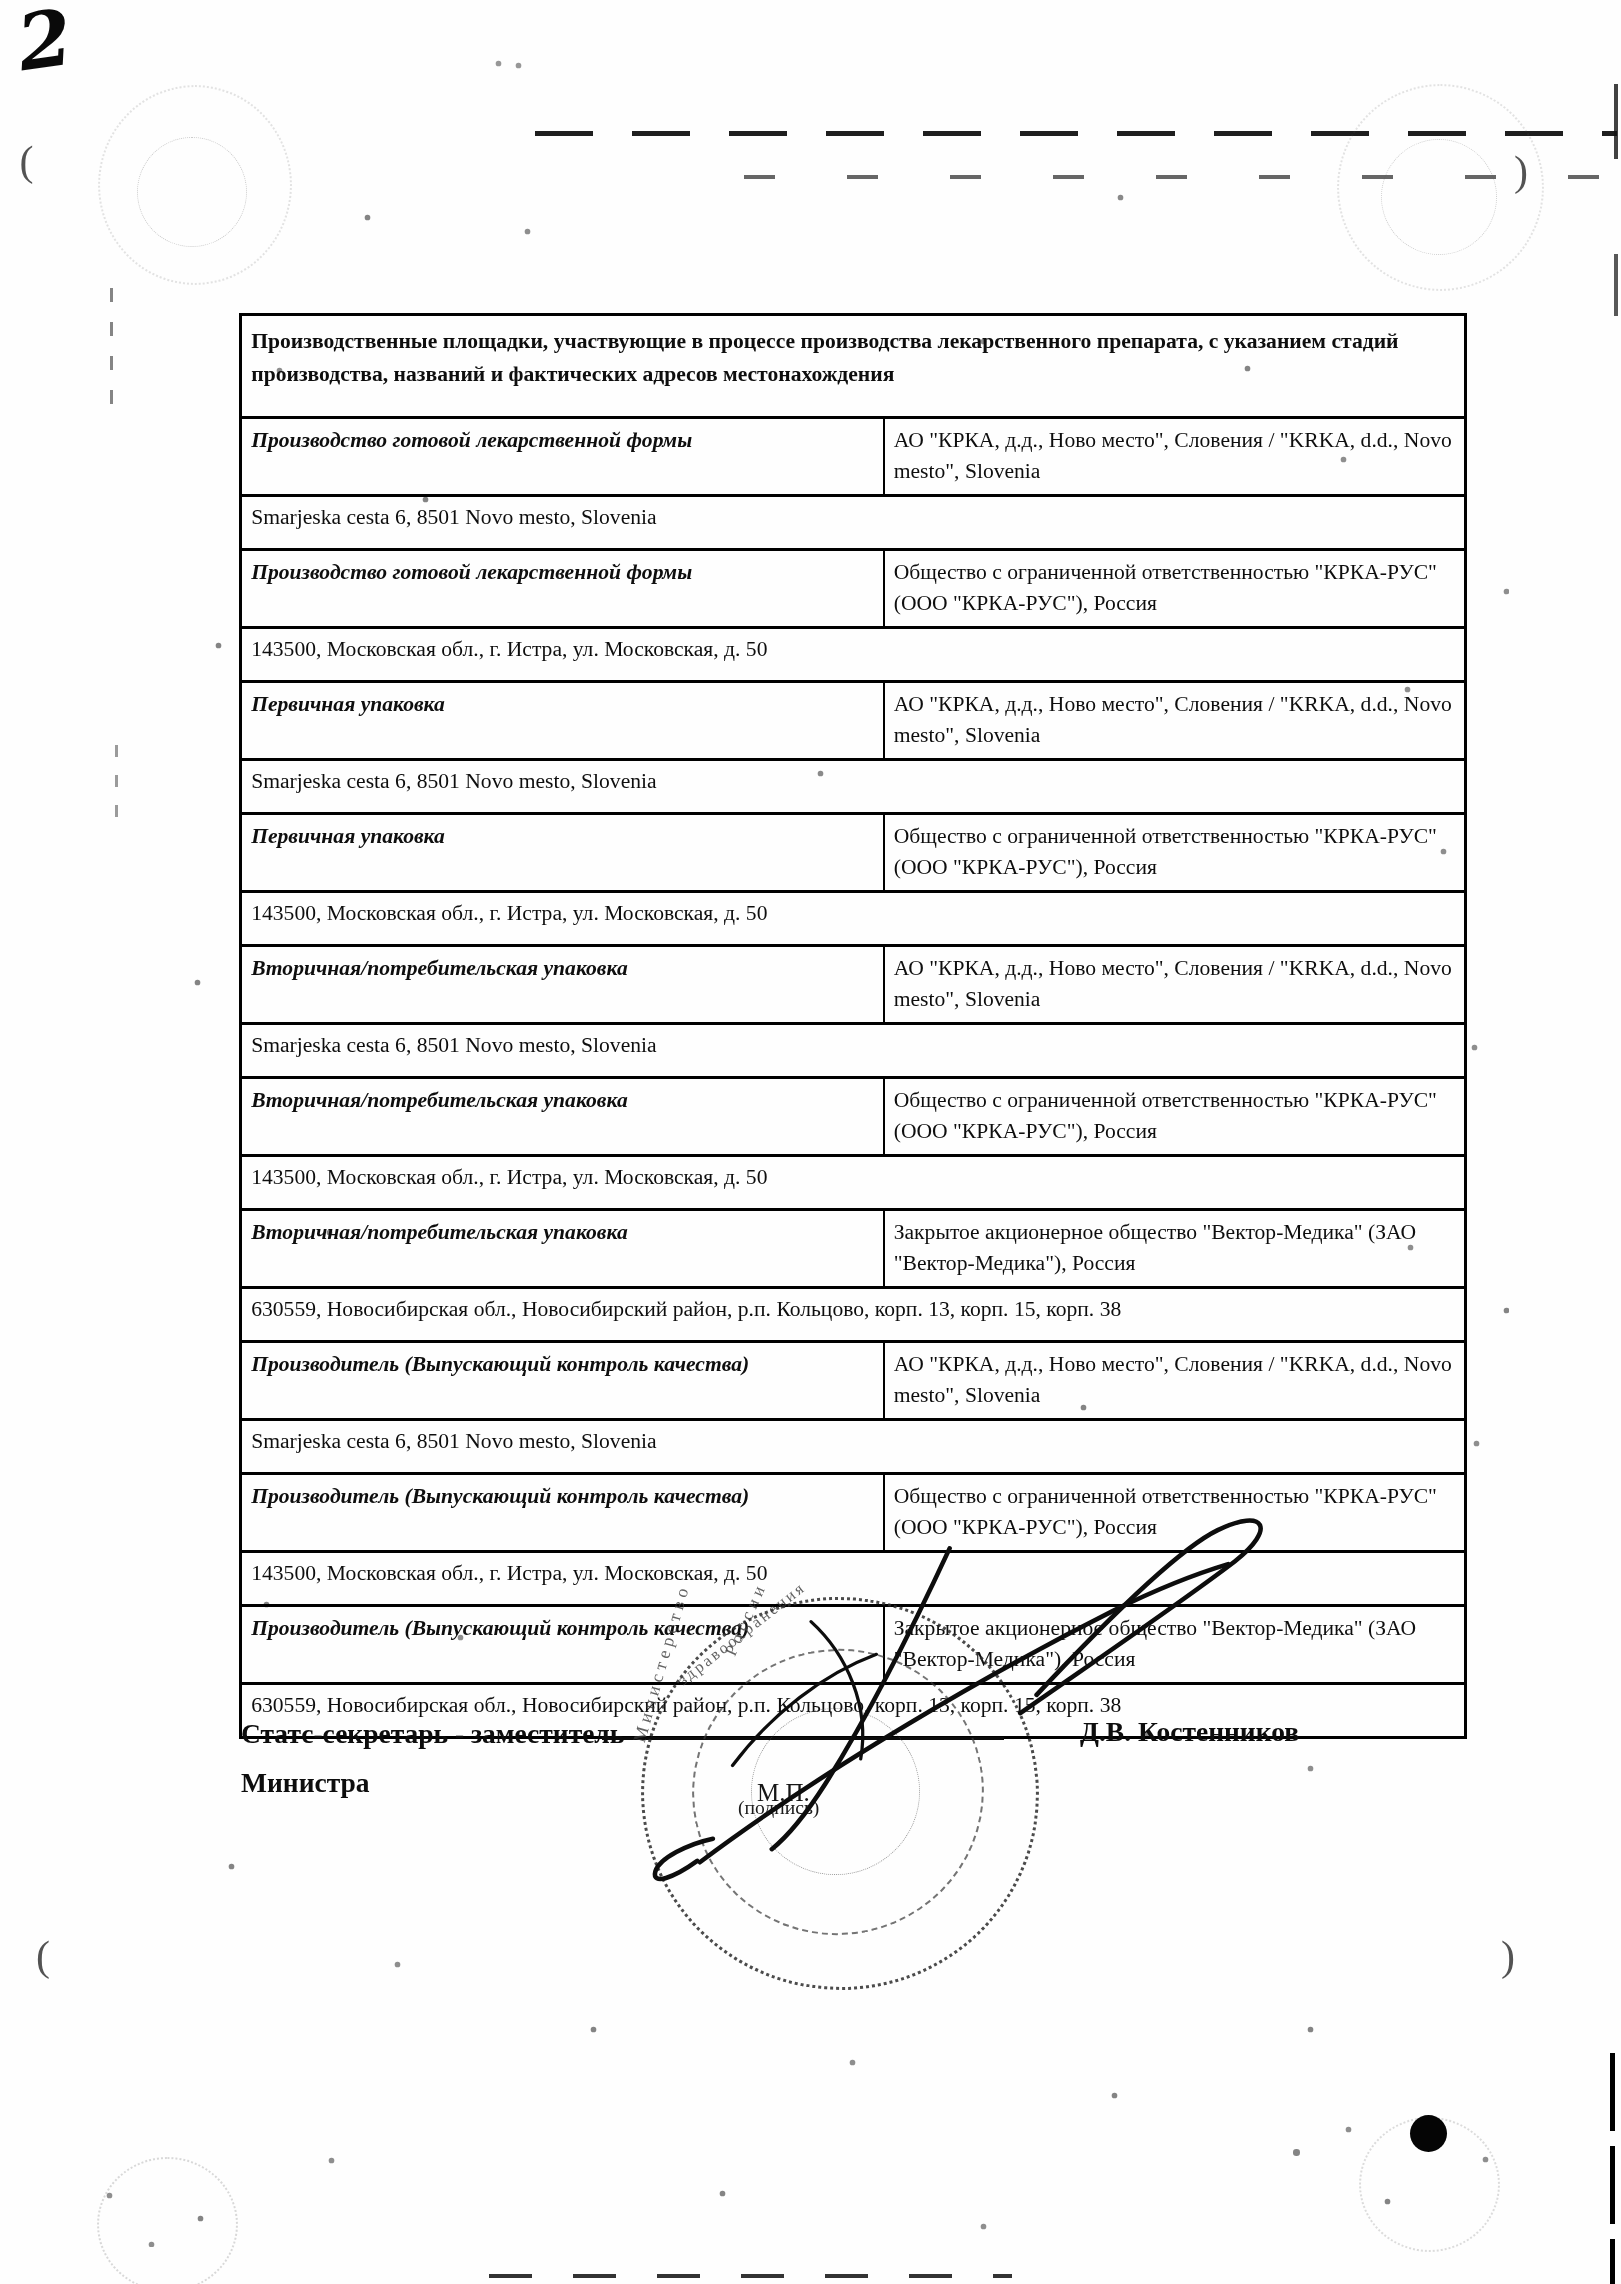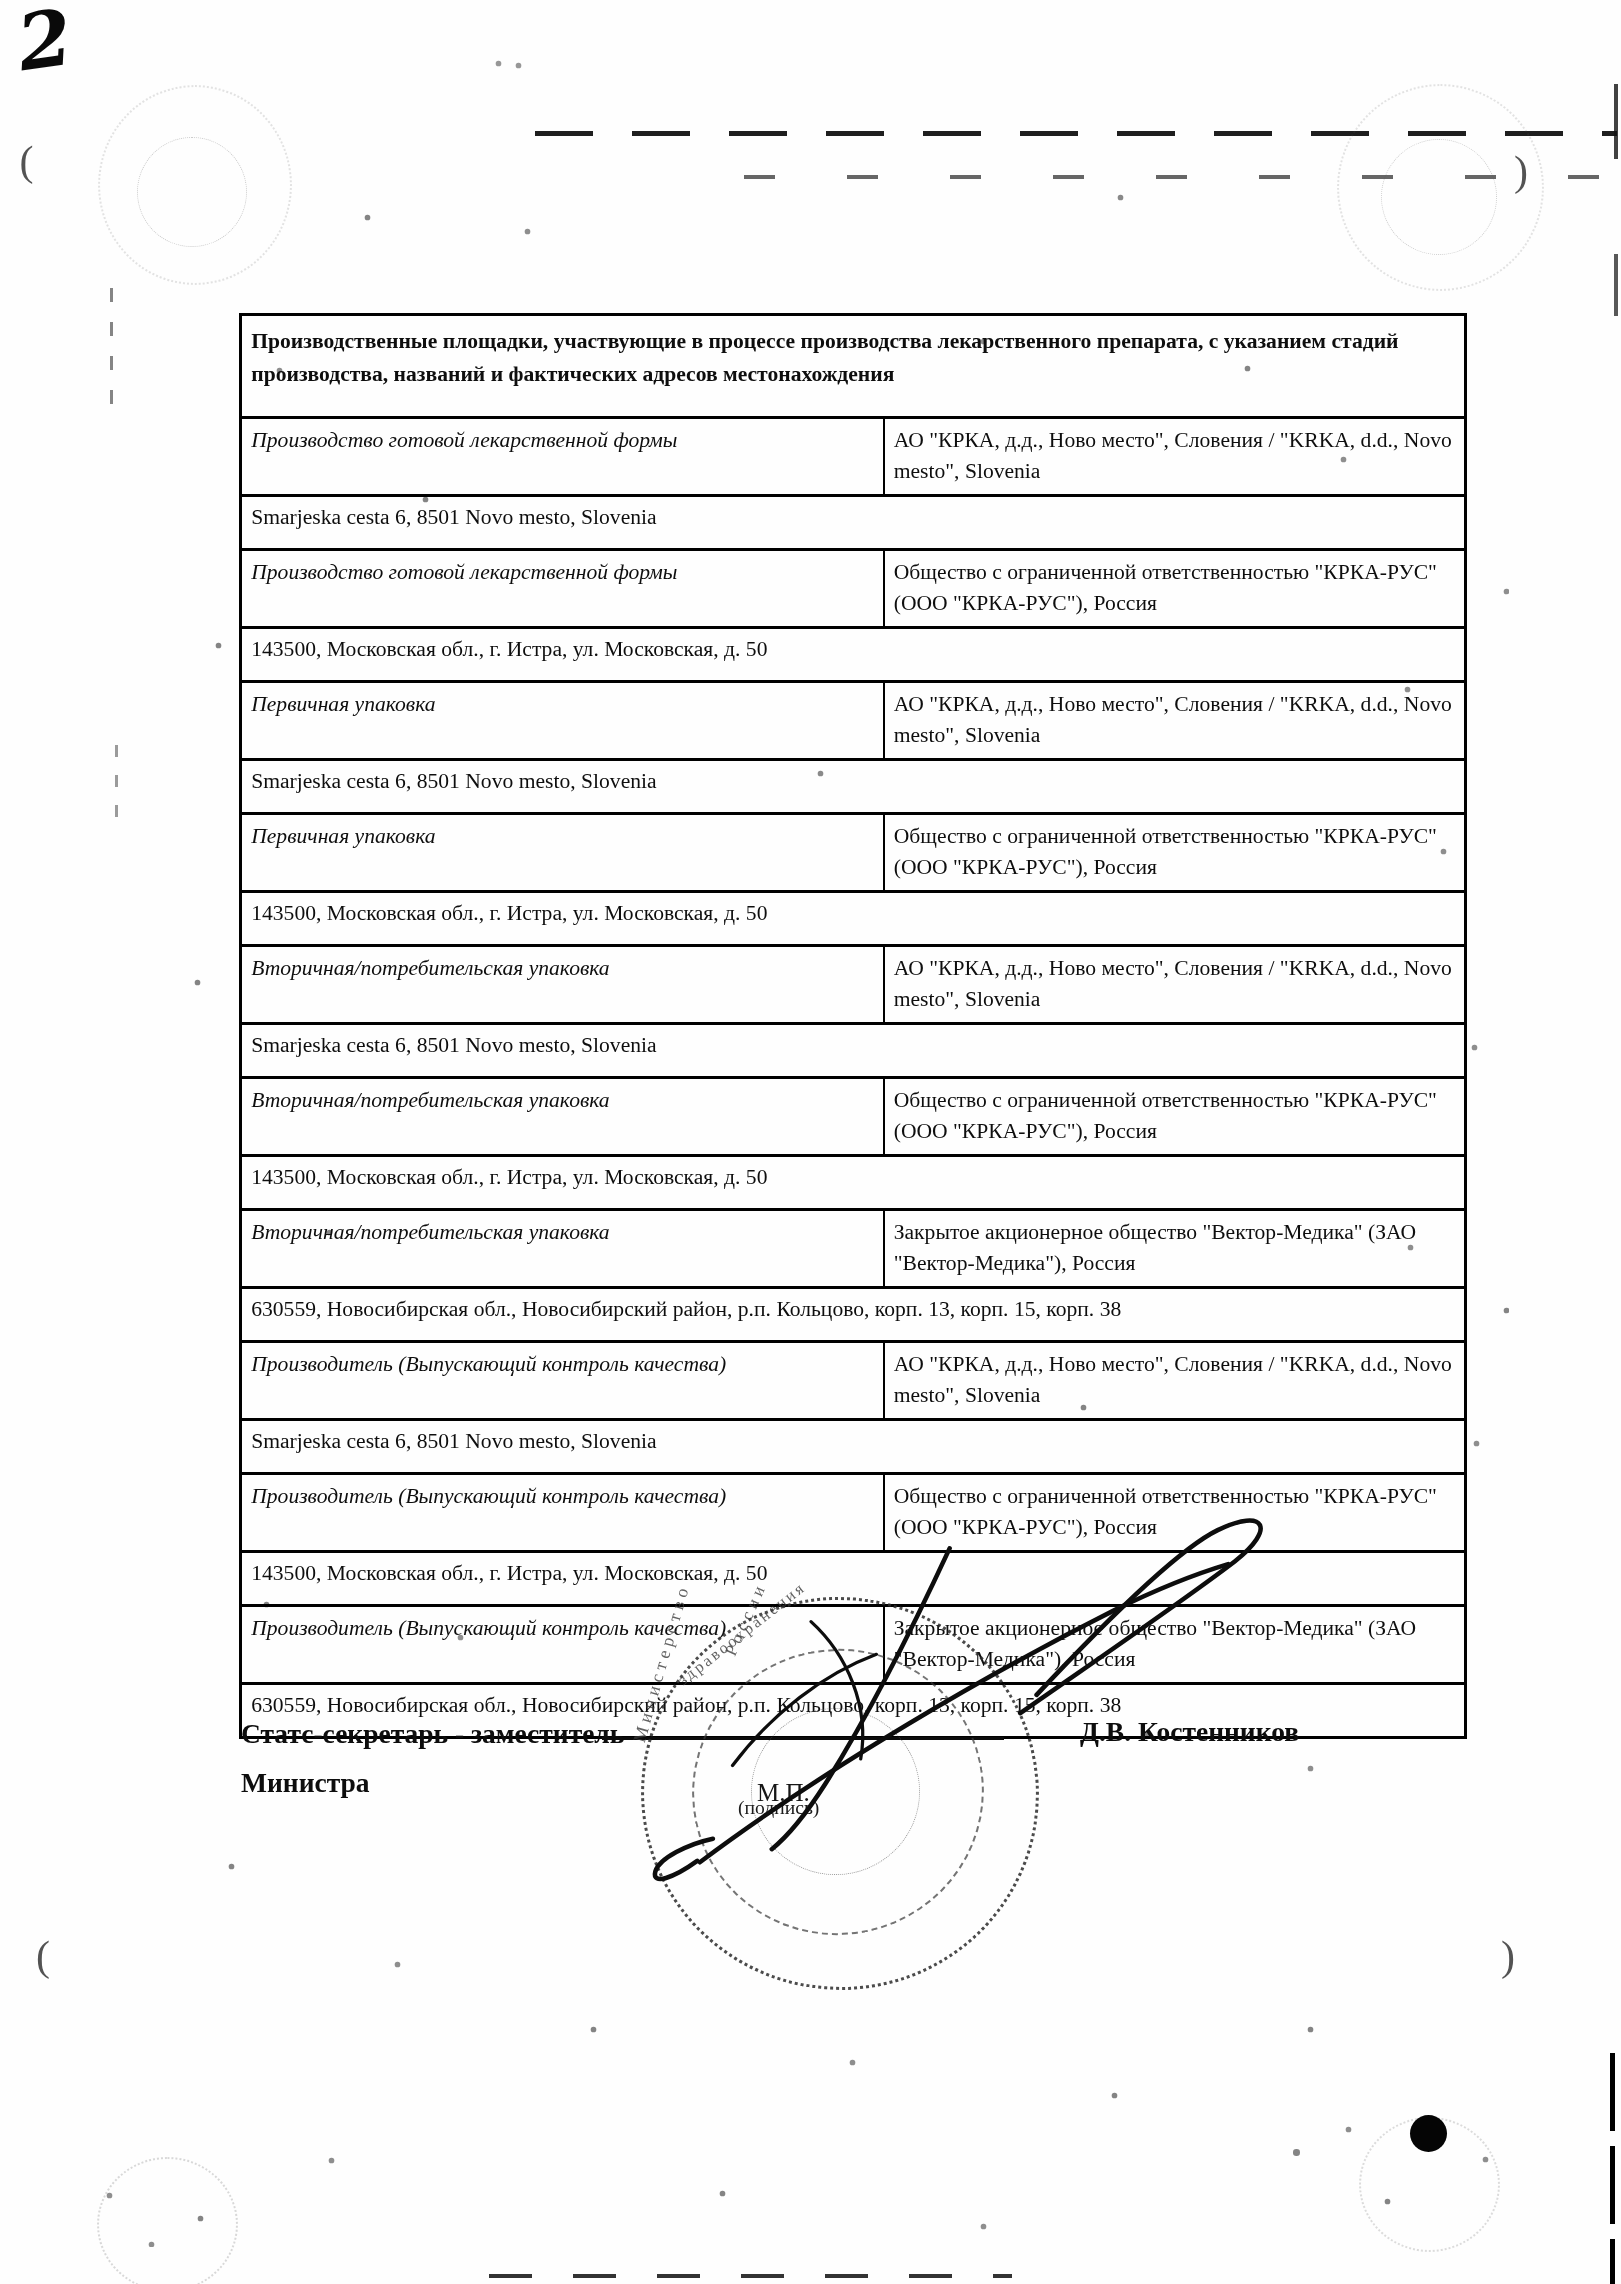--- a/index.html
+++ b/index.html
@@ -62,21 +62,21 @@
   }
   
   table.sites{
     position:absolute;left:239px;top:313px;width:1228px;
     border-collapse:collapse;table-layout:fixed;
     border:3.9px solid #000;
     font-size:21.6px;color:#0e0e0e;
   }
   table.sites td{border:3.3px solid #000;border-left:none;border-right:none;padding:6.5px 9.2px;vertical-align:top;}
   table.sites col.c1{width:643px;}
-  td.cell-stage{border-right:2px solid #000 !important;font-style:italic;font-weight:normal;}
+  td.cell-stage{border-right:2px solid #000 !important;font-style:italic;font-weight:bold;}
   tr.row-pair td{height:56px;line-height:31px;}
   tr.row-addr td{height:38px;line-height:29px;margin-top:21px;}
   tr.row-header td{height:84px;font-weight:bold;line-height:33px;padding-top:9.2px;}
   
   .post-line1{position:absolute;left:241px;top:1718px;font-size:27.5px;font-weight:bold;color:#0d0d0d;}
   .post-line2{position:absolute;left:241px;top:1767px;font-size:27.5px;font-weight:bold;color:#0d0d0d;}
   .signer-name{position:absolute;left:1080px;top:1716px;font-size:27.5px;font-weight:bold;color:#0d0d0d;}
   .sig-rule{position:absolute;left:602px;top:1737px;width:402px;height:3.3px;background:#0b0b0b;}
   .sig-caption{position:absolute;left:738px;top:1797px;font-size:19.6px;color:#1c1c1c;}
   .mp-label{position:absolute;left:757px;top:1779px;font-size:25px;color:#161616;text-align:center;}

